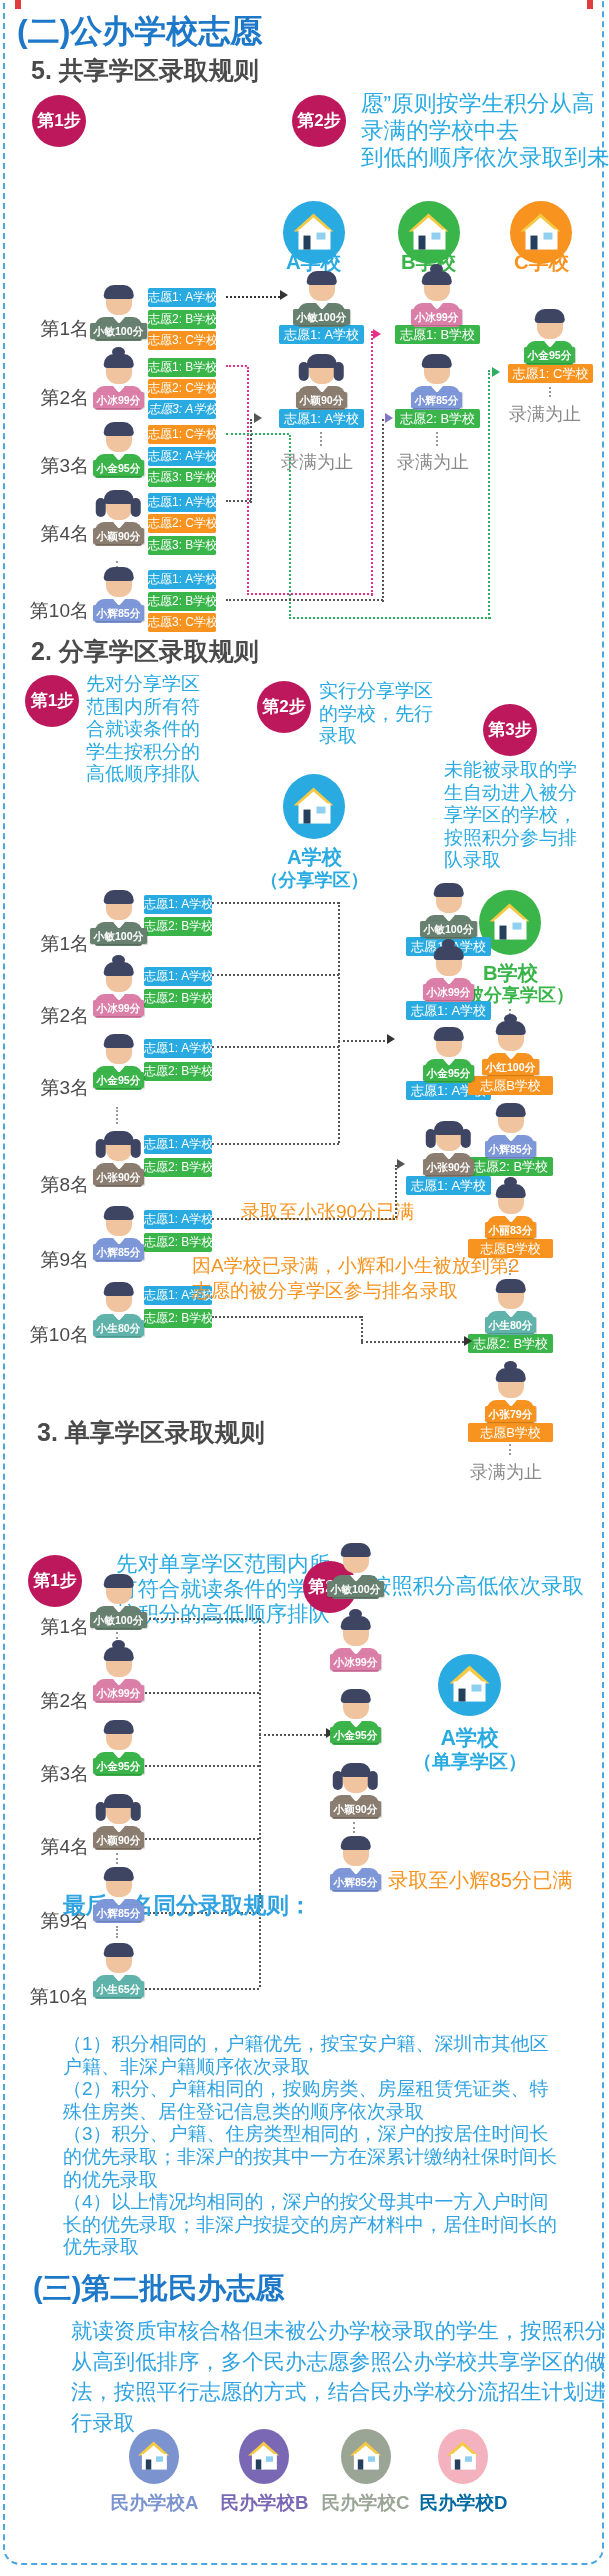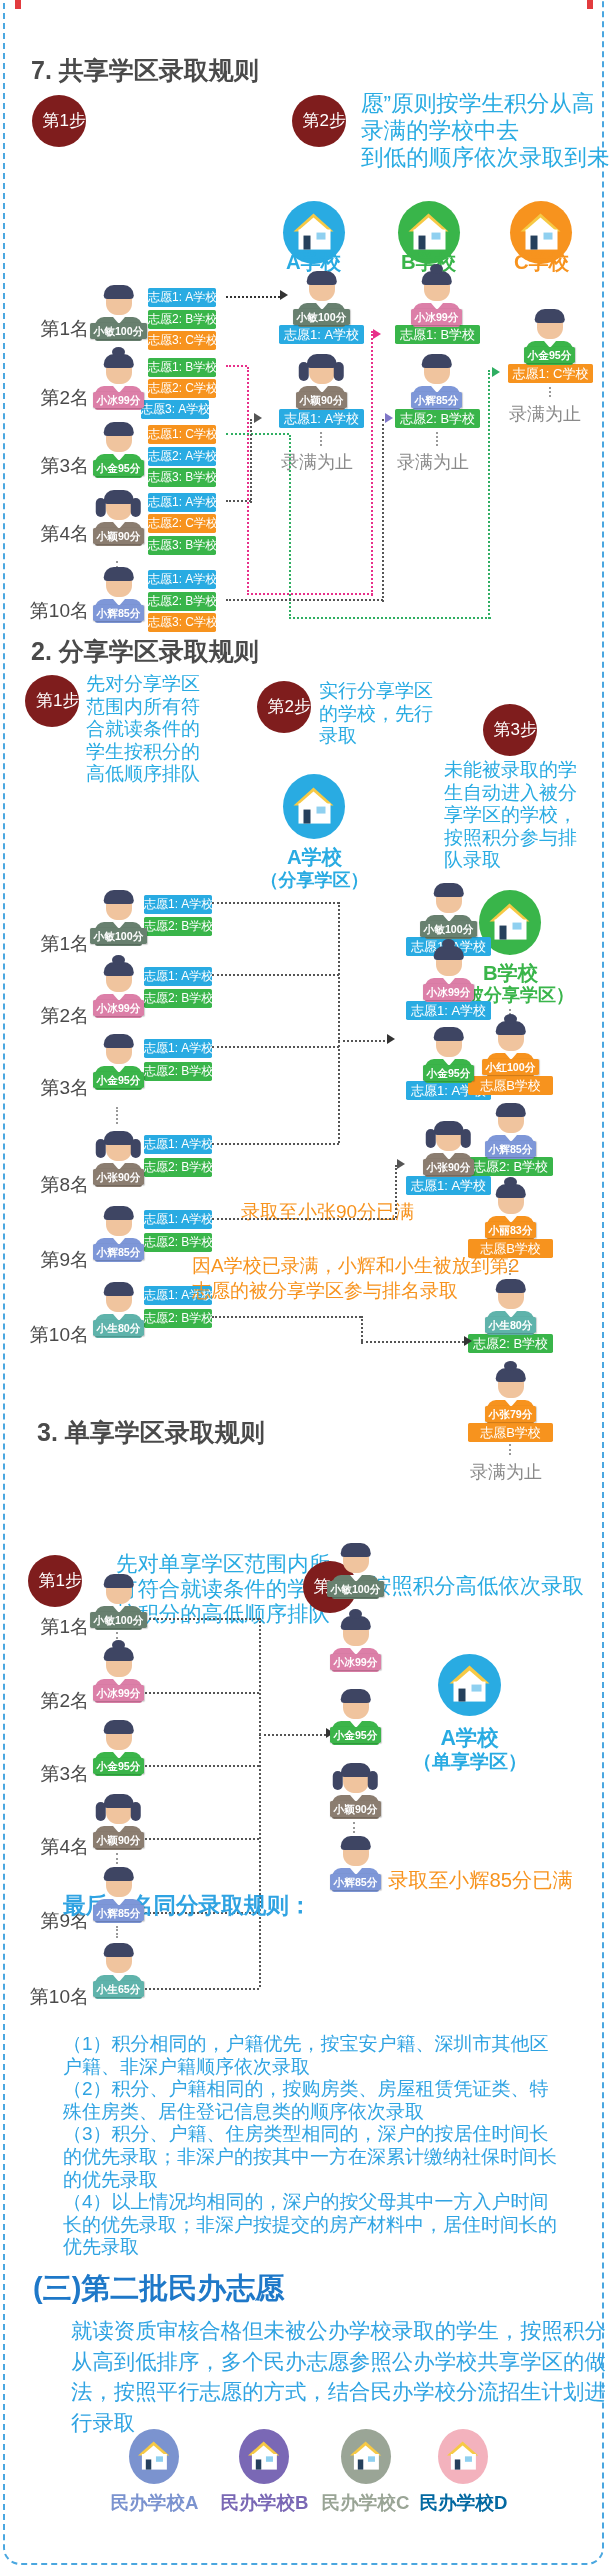--- a/index.html
+++ b/index.html
@@ -3,22 +3,22 @@
 <meta charset="utf-8">
 <style>
   html,body{margin:0;padding:0;background:#fff}
   .canvas{position:relative;width:609px;height:2576px;background:#fff;overflow:hidden;
           font-family:"Liberation Sans",sans-serif}
   .canvas i,.canvas u,.canvas s,.canvas b{font-style:normal;text-decoration:none;font-weight:normal}
   .frame{position:absolute;left:2.8px;top:-34px;width:597px;height:2595px;border:2.8px dashed #4aa7e0;border-radius:17px;pointer-events:none}
   .tick{position:absolute;width:5.6px;height:9px;background:#e23b3e}
   .h-big{position:absolute;font-weight:bold;color:#1e78c8}
   .h-sec{position:absolute;font-weight:bold;color:#4a4a4a}
-  .stc{position:absolute;width:54px;height:52px;border-radius:50%;background:#7f1d1d;color:#fff;
-       font-weight:normal;font-size:17px;line-height:52px;text-align:right}
+  .stc{position:absolute;width:54px;height:52px;border-radius:50%;background:#be185d;color:#fff;
+       font-weight:bold;font-size:17px;line-height:52px;text-align:center}
   .stt{position:absolute;color:#29abe2;font-weight:bold}
   .stt s{display:block;white-space:nowrap}
   .sch{position:absolute;border-radius:50%}
   .hw{position:absolute;left:50%;top:50%;width:41px;height:36px;transform:translate(-50%,-54%)}
   .sch.sm .hw{transform:translate(-50%,-54%) scale(.78)}
   .ry{position:absolute;left:0;top:0;width:0;height:0;border-left:20.3px solid transparent;border-right:20.3px solid transparent;border-bottom:18px solid #f6c945}
   .rw{position:absolute;left:5.1px;top:4.5px;width:0;height:0;border-left:15.2px solid transparent;border-right:15.2px solid transparent;border-bottom:13.5px solid #fff}
   .hb{position:absolute;left:4.5px;top:16.4px;width:32px;height:20px;background:#fff}
   .dr{position:absolute;left:9.6px;top:22.6px;width:7.3px;height:13.5px;background:#25405c}
   .wn{position:absolute;left:22.6px;top:19px;width:9.6px;height:7.3px;background:#8fd0f0}
@@ -49,21 +49,22 @@
   .tb s{display:block;white-space:nowrap}
 </style>
 </head>
 <body>
 
 <div class="canvas">
   <div class="frame"></div>
   <div class="tick" style="left:15.2px;top:0"></div>
   <div class="tick" style="left:587px;top:0"></div>
 
-  <div class="h-sec" style="left:31px;top:54px;font-size:25px">7. 共享学区录取规则</div>
+  <div class="h-big" style="left:17px;top:10.2px;font-size:32px">(二)公办学校志愿</div>
+  <div class="h-sec" style="left:31px;top:54px;font-size:25px">5. 共享学区录取规则</div>
 
   <div class="stc" style="left:32px;top:95px">第1步</div>
   <div class="stc" style="left:292px;top:95px">第2步</div>
   <div class="stt" style="left:361px;top:90px;font-size:22.6px;line-height:27px">
       <s>愿”原则按学生积分从高</s>
       <s>录满的学校中去</s>
       <s>到低的顺序依次录取到未</s>
   </div>
 
   <div class="sch" style="left: 283px; top: 201px; width: 62px; height: 63px; background: rgb(41, 171, 226);">
@@ -110,21 +111,21 @@
 
   <s class="rk" style="left:18px;top:385px">第2名</s>
   <div class="av bun" style="left:95px;top:354px">
       <i class="hr"></i>
       <u class="hd"></u>
       <b class="bd" style="background: rgb(220, 127, 168);"></b>
       <s class="pl" style="background: rgb(220, 127, 168);">小冰99分</s>
     </div>
   <s class="bg" style="left: 148px; top: 358px; background: rgb(57, 181, 74);">志愿1: B学校</s>
   <s class="bg" style="left: 148px; top: 379px; background: rgb(247, 147, 30);">志愿2: C学校</s>
-  <s class="bg" style="left: 141px; top: 400px; background: rgb(41, 171, 226);">志愿3: A学校</s>
+  <s class="bg" style="left: 148px; top: 400px; background: rgb(41, 171, 226); font-style: italic;">志愿3: A学校</s>
 
   <s class="rk" style="left:18px;top:453px">第3名</s>
   <div class="av boy" style="left:95px;top:422px">
       <i class="hr"></i>
       <u class="hd"></u>
       <b class="bd" style="background: rgb(59, 181, 74);"></b>
       <s class="pl" style="background: rgb(59, 181, 74);">小金95分</s>
     </div>
   <s class="bg" style="left: 148px; top: 425px; background: rgb(247, 147, 30);">志愿1: C学校</s>
   <s class="bg" style="left: 148px; top: 447px; background: rgb(41, 171, 226);">志愿2: A学校</s>

